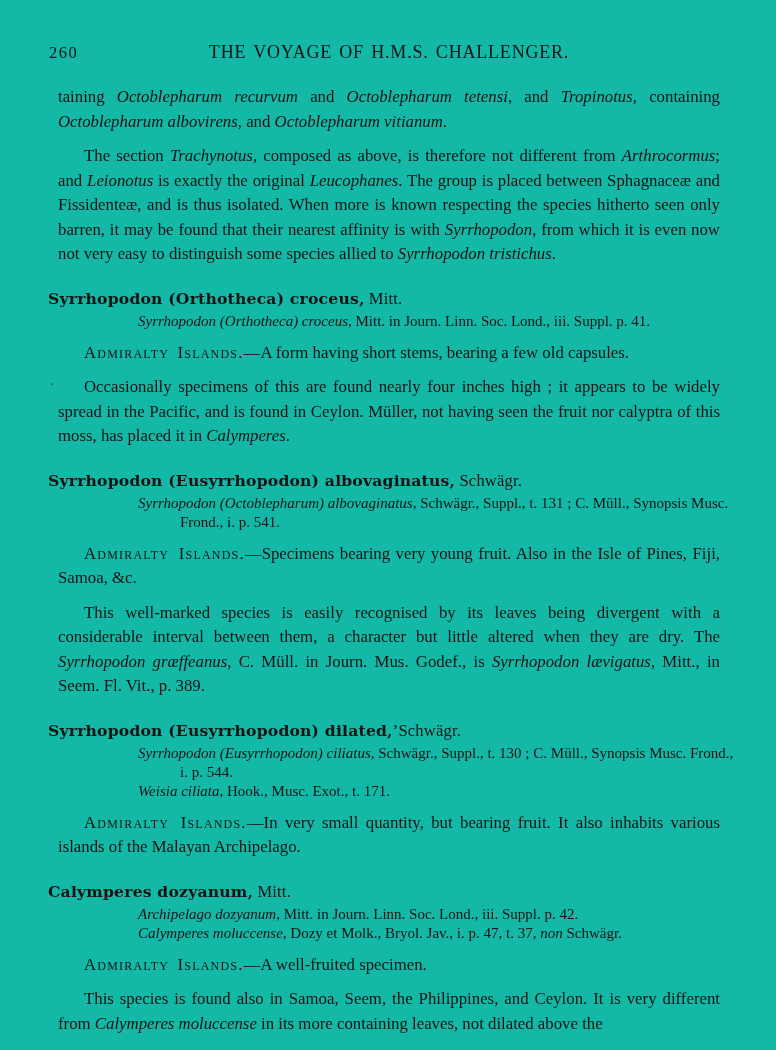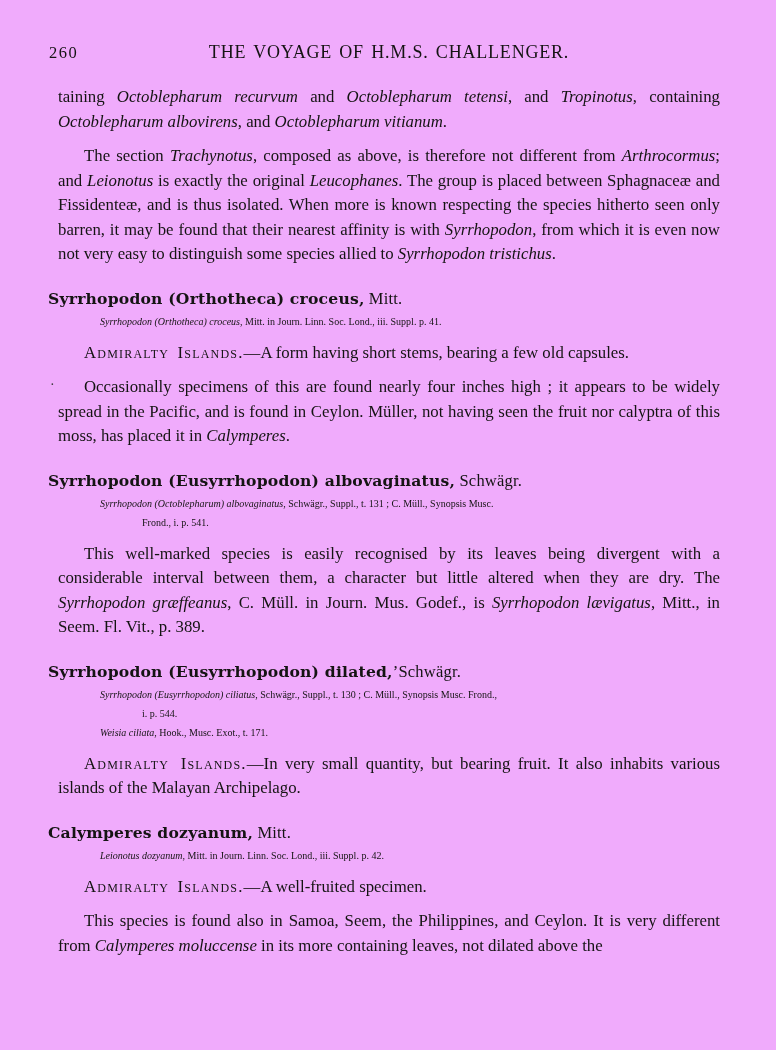--- a/index.html
+++ b/index.html
@@ -5,21 +5,21 @@
   html, body {
     margin: 0;
     padding: 0;
     background: #ffffff;
   }
   .page {
     position: relative;
     width: 776px;
     height: 1050px;
     box-sizing: border-box;
-    background: #f0abfc;
+    background: #14b8a6;
     color: #151413;
     font-family: "Liberation Serif", serif;
     padding: 42px 46px 12px 48px;
     overflow: hidden;
   }
   .page-header {
     position: relative;
     height: 21px;
     margin-bottom: 22px;
   }
@@ -53,23 +53,23 @@
     margin-top: 21px;
     margin-bottom: 2px;
     letter-spacing: 0.2px;
   }
   .block-heading .seg-r {
     font-weight: normal;
     font-family: "Liberation Serif", serif;
     font-size: 16.5px;
   }
   .block-citation {
-    margin-left: 52px;
+    margin-left: 90px;
     margin-bottom: 5px;
-    font-size: 10px;
+    font-size: 15px;
     line-height: 19px;
     font-family: Liberation Serif, serif;
   }
   .cit-line { white-space: nowrap; }
   .cit-line.cont { padding-left: 42px; }
   .seg-i { font-style: italic; }
   .seg-sc {
     font-variant: small-caps;
     letter-spacing: 1.2px;
     word-spacing: 3px;
@@ -97,29 +97,31 @@
       <div class="block-citation">
         <div class="cit-line"><span class="seg-i">Syrrhopodon (Orthotheca) croceus</span><span class="seg-r">, Mitt. in Journ. Linn. Soc. Lond., iii. Suppl. p. 41.</span></div>
       </div>
       <div class="block-paragraph indent"><span class="seg-sc">Admiralty Islands.</span><span class="seg-r">—A form having short stems, bearing a few old capsules.</span></div>
       <div class="block-paragraph indent"><span class="seg-r">Occasionally specimens of this are found nearly four inches high ; it appears to be widely spread in the Pacific, and is found in Ceylon. Müller, not having seen the fruit nor calyptra of this moss, has placed it in </span><span class="seg-i">Calymperes</span><span class="seg-r">.</span></div>
       <div class="block-heading"><span class="seg-b">Syrrhopodon (Eusyrrhopodon) albovaginatus,</span><span class="seg-r"> Schwägr.</span></div>
       <div class="block-citation">
         <div class="cit-line"><span class="seg-i">Syrrhopodon (Octoblepharum) albovaginatus</span><span class="seg-r">, Schwägr., Suppl., t. 131 ; C. Müll., Synopsis Musc.</span></div>
         <div class="cit-line cont"><span class="seg-r">Frond., i. p. 541.</span></div>
       </div>
+      <div class="block-paragraph indent"><span class="seg-sc">Admiralty Islands.</span><span class="seg-r">—Specimens bearing very young fruit.  Also in the Isle of Pines, Fiji, Samoa, &amp;c.</span></div>
       <div class="block-paragraph indent"><span class="seg-r">This well-marked species is easily recognised by its leaves being divergent with a considerable interval between them, a character but little altered when they are dry. The </span><span class="seg-i">Syrrhopodon græffeanus</span><span class="seg-r">, C. Müll. in Journ. Mus. Godef., is </span><span class="seg-i">Syrrhopodon lævigatus</span><span class="seg-r">, Mitt., in Seem. Fl. Vit., p. 389.</span></div>
       <div class="block-heading"><span class="seg-b">Syrrhopodon (Eusyrrhopodon) dilated,</span><span class="seg-r">’Schwägr.</span></div>
       <div class="block-citation">
         <div class="cit-line"><span class="seg-i">Syrrhopodon (Eusyrrhopodon) ciliatus</span><span class="seg-r">, Schwägr., Suppl., t. 130 ; C. Müll., Synopsis Musc. Frond.,</span></div>
         <div class="cit-line cont"><span class="seg-r">i. p. 544.</span></div>
         <div class="cit-line"><span class="seg-i">Weisia ciliata</span><span class="seg-r">, Hook., Musc. Exot., t. 171.</span></div>
       </div>
       <div class="block-paragraph indent"><span class="seg-sc">Admiralty Islands.</span><span class="seg-r">—In very small quantity, but bearing fruit.  It also inhabits various islands of the Malayan Archipelago.</span></div>
       <div class="block-heading"><span class="seg-b">Calymperes dozyanum,</span><span class="seg-r"> Mitt.</span></div>
       <div class="block-citation">
-        <div class="cit-line"><span class="seg-i">Leionotus dozyanum</span><span class="seg-r">, Mitt. in Journ. Linn. Soc. Lond., iii. Suppl. p. 42.</span></div>
+        <div class="cit-line"><span class="seg-i">Archipelago dozyanum</span><span class="seg-r">, Mitt. in Journ. Linn. Soc. Lond., iii. Suppl. p. 42.</span></div>
+        <div class="cit-line"><span class="seg-i">Calymperes moluccense</span><span class="seg-r">, Dozy et Molk., Bryol. Jav., i. p. 47, t. 37, </span><span class="seg-i">non</span><span class="seg-r"> Schwägr.</span></div>
       </div>
       <div class="block-paragraph indent"><span class="seg-sc">Admiralty Islands.</span><span class="seg-r">—A well-fruited specimen.</span></div>
       <div class="block-paragraph indent"><span class="seg-r">This species is found also in Samoa, Seem, the Philippines, and Ceylon.  It is very different from </span><span class="seg-i">Calymperes moluccense</span><span class="seg-r"> in its more containing leaves, not dilated above the</span></div>
     </div>
   <span class="margin-dot">·</span>
 </div>
 
 </body></html>

